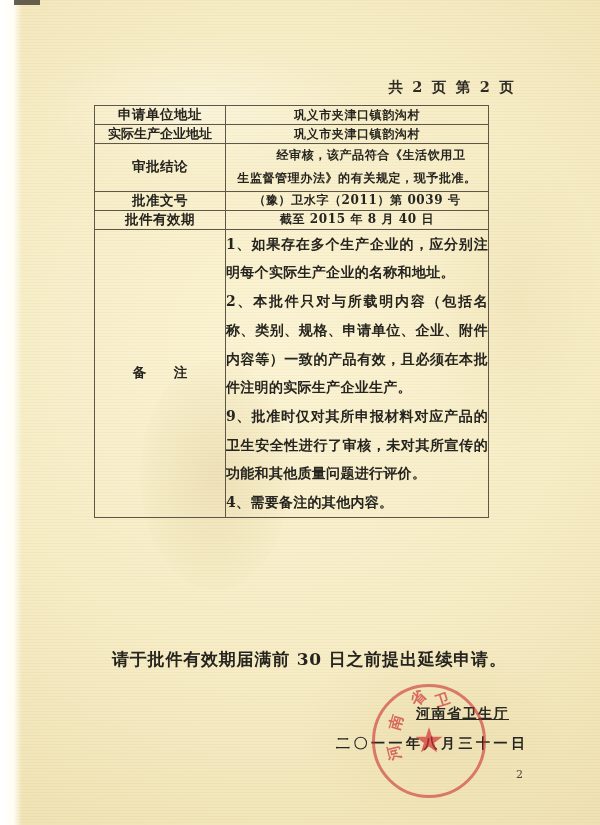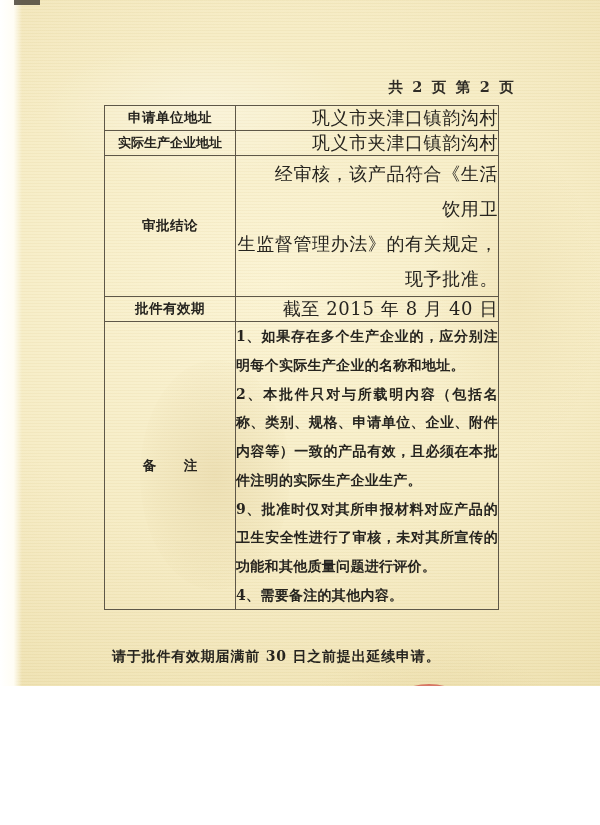--- a/index.html
+++ b/index.html
@@ -11,21 +11,21 @@
     height: 825px;
     overflow: hidden;
     font-family: "DejaVu Sans", "Liberation Sans", sans-serif;
     background: #ffffff;
   }
 
   
   #page {
     position: relative;
     width: 600px;
-    height: 686px;
+    height: 825px;
     background:
       repeating-linear-gradient(
         to bottom,
         rgba(168,140,80,0.050) 0px,
         rgba(168,140,80,0.050) 1px,
         rgba(255,255,255,0.060) 1px,
         rgba(255,255,255,0.060) 3px
       ),
       radial-gradient(ellipse 120% 90% at 46% 42%, #fbf3d2 0%, #f6ecc4 42%, #efe2b2 72%, #e7d7a2 100%);
     overflow: hidden;
@@ -69,21 +69,21 @@
     font-size: 14.5px;
     letter-spacing: 2.2px;
     color: #2f2c26;
     font-weight: bold;
     font-family: "DejaVu Serif", "Liberation Serif", serif;
   }
 
   
   #approval-table {
     position: absolute;
-    left: 104px; top: 105px;
+    left: 94px; top: 105px;
     width: 395px;
     border-collapse: collapse;
     table-layout: fixed;
     background: transparent;
   }
   #approval-table td {
     border: 1px solid #5e5748;
     padding: 0;
     vertical-align: middle;
     color: #26241f;
@@ -97,23 +97,23 @@
     text-align: center;
     font-size: 13.5px;
     font-weight: bold;
     letter-spacing: 0.5px;
     font-family: "DejaVu Serif", "Liberation Serif", serif;
     padding: 6px 2px;
   }
   .lbl-sm { font-size: 13px; letter-spacing: 0; }
   .lbl-wide { letter-spacing: 7px; text-indent: 7px; }
   .val {
-    text-align: right;
-    font-size: 18px;
-    font-weight: normal;
+    text-align: center;
+    font-size: 12px;
+    font-weight: bold;
     letter-spacing: 0.6px;
     font-family: "DejaVu Serif", "Liberation Serif", serif;
     padding: 7px 6px 7px 10px;
   }
   .row-tall .val, .row-tall .lbl { padding-top: 10px; padding-bottom: 10px; }
   .val-line { line-height: 1.95; }
   .val-indent { text-indent: 28px; }
   .notes {
     font-size: 14px;
     font-weight: bold;
@@ -124,21 +124,21 @@
     font-family: "DejaVu Serif", "Liberation Serif", serif;
   }
   .note-item { margin: 0; }
   .note-top { vertical-align: top; }
   .lbl-top { vertical-align: top; padding-top: 10px; }
 
   
   #footer-note {
     position: absolute;
     left: 112px; top: 648px;
-    font-size: 14px;
+    font-size: 17px;
     font-weight: bold;
     letter-spacing: 0.8px;
     color: #26241f;
     font-family: "DejaVu Serif", "Liberation Serif", serif;
   }
 
   
   #signature-block {
     position: absolute;
     left: 330px; top: 705px;
@@ -230,20 +230,24 @@
       </tr>
 
       <tr class="row-tall">
         <td class="lbl">审批结论</td>
         <td class="val val-line">
           <div class="val-indent">经审核，该产品符合《生活饮用卫</div>
           <div>生监督管理办法》的有关规定，现予批准。</div>
         </td>
       </tr>
 
+      <tr class="row-tall">
+        <td class="lbl">批准文号</td>
+        <td class="val">（豫）卫水字（2011）第 0039 号</td>
+      </tr>
 
 
       <tr class="row-tall">
         <td class="lbl">批件有效期</td>
         <td class="val">截至 2015 年 8 月 40 日</td>
       </tr>
 
       <tr>
         <td class="lbl lbl-top lbl-wide">备　注</td>
         <td class="notes note-top">

